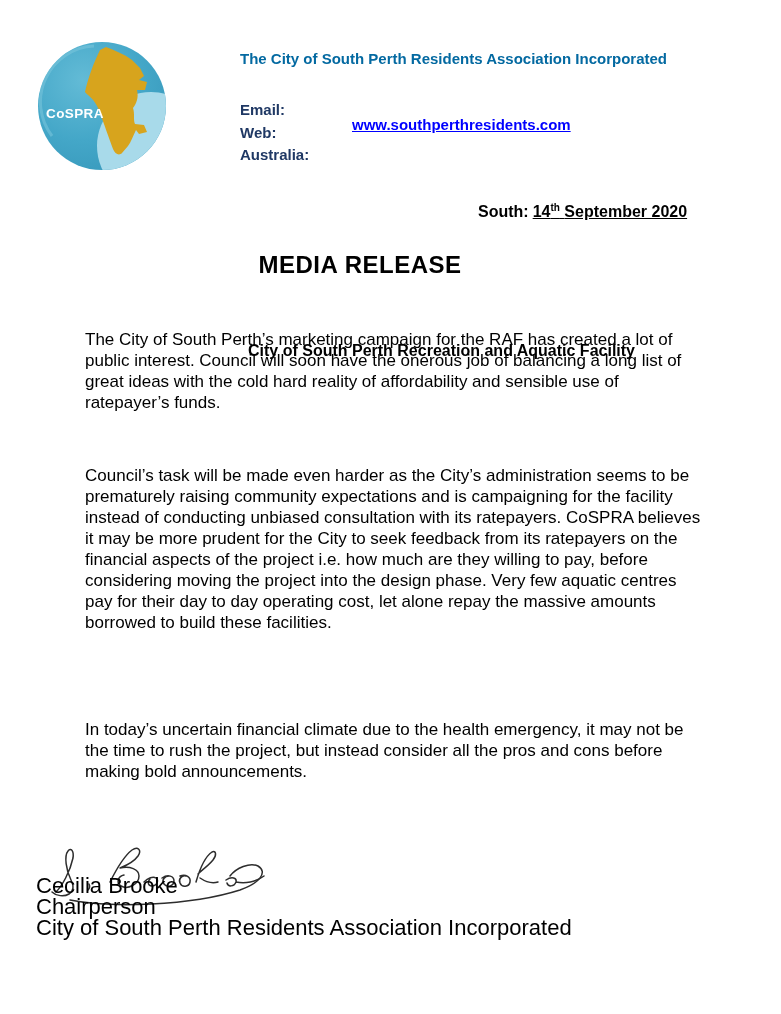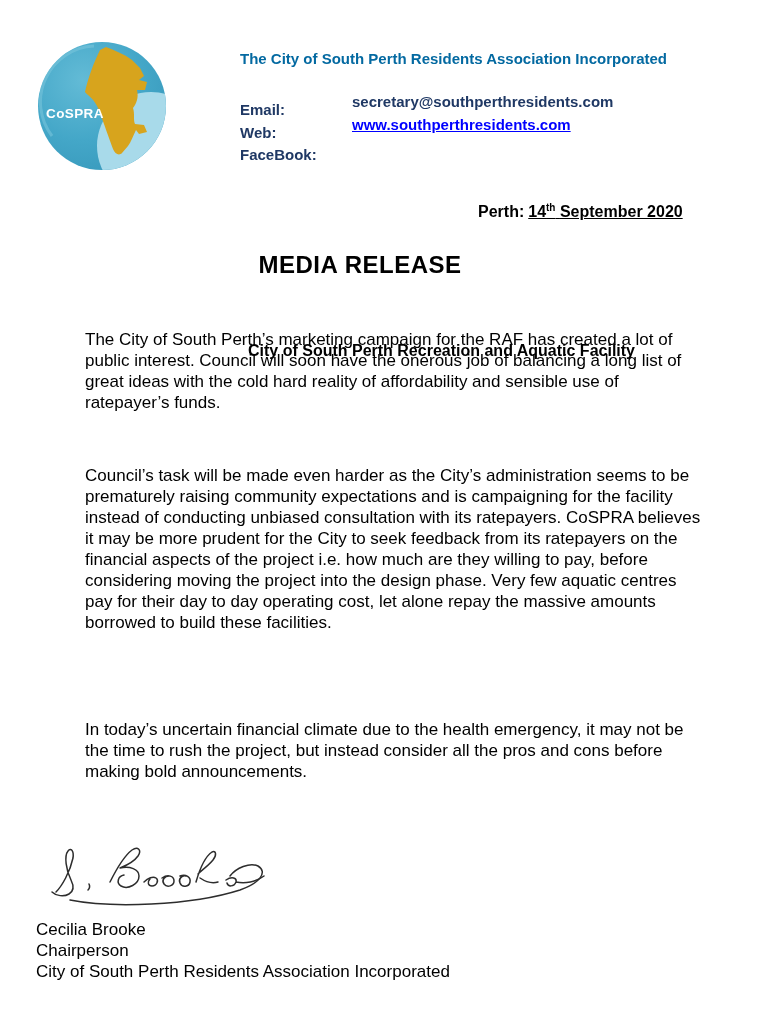--- a/index.html
+++ b/index.html
@@ -25,21 +25,21 @@
   .doc-title{position:absolute;left:85px;top:251px;width:550px;text-align:center;font-size:24px;font-weight:bold;letter-spacing:.5px;}
   .doc-subtitle{position:absolute;left:85px;top:294px;width:550px;text-align:right;font-size:16px;font-weight:bold;margin-top:48px;}
   
   .para{position:absolute;left:85px;width:617px;font-size:17px;line-height:21px;}
   .para1{top:329px;}
   .para2{top:465px;}
   .para3{top:708px;margin-top:11px;}
   
   .signature{position:absolute;left:40px;top:830px;width:245px;height:78px;}
   .signature path{fill:none;stroke:#2d2d2d;stroke-width:1.5;stroke-linecap:round;stroke-linejoin:round;}
-  .signoff{position:absolute;left:36px;top:919px;font-size:17px;line-height:21px;}
+  .signoff{position:absolute;left:36px;top:875px;font-size:22px;line-height:21px;}
 </style>
 </head>
 <body>
 
 <div class="page">
 
   <svg class="logo" viewBox="0 0 140 136" aria-hidden="true">
     <defs>
       <radialGradient id="globeGrad" cx="35%" cy="30%" r="85%">
         <stop offset="0%" stop-color="#63BBD6"></stop>
@@ -67,33 +67,32 @@
          C 73,98 68,84 63,70
          C 58,58 52,56 49,52 Z"></path>
     <text x="10" y="78">CoSPRA</text>
   </svg>
 
   <div class="org-title">The City of South Perth Residents Association Incorporated</div>
 
   <div class="contacts">
     <div class="contact-row">
       <span class="contact-label">Email:</span>
-      <span class="contact-value">secretary@southperthresidents.com</span>
     </div>
     <div class="contact-row">
       <span class="contact-label">Web:</span>
       <span class="contact-value link">www.southperthresidents.com</span>
     </div>
     <div class="contact-row">
-      <span class="contact-label">FaceBook:</span>
+      <span class="contact-label">Australia:</span>
     </div>
   </div>
 
   <div class="date-line">
-    <span>Perth:</span><span class="date-value"><span>14</span><sup>th</sup> <span>September 2020</span></span>
+    <span>South:</span><span class="date-value"><span>14</span><sup>th</sup> <span>September 2020</span></span>
   </div>
 
   <div class="doc-title">MEDIA RELEASE</div>
   <div class="doc-subtitle">City of South Perth Recreation and Aquatic Facility</div>
 
   <div class="para para1">The City of South Perth’s marketing campaign for the RAF has created a lot of public interest. Council will soon have the onerous job of balancing a long list of great ideas with the cold hard reality of affordability and sensible use of ratepayer’s funds.</div>
   <div class="para para2">Council’s task will be made even harder as the City’s administration seems to be prematurely raising community expectations and is campaigning for the facility instead of conducting unbiased consultation with its ratepayers. CoSPRA believes it may be more prudent for the City to seek feedback from its ratepayers on the financial aspects of the project i.e. how much are they willing to pay, before considering moving the project into the design phase. Very few aquatic centres pay for their day to day operating cost, let alone repay the massive amounts borrowed to build these facilities.</div>
   <div class="para para3">In today’s uncertain financial climate due to the health emergency, it may not be the time to rush the project, but instead consider all the pros and cons before making bold announcements.</div>
 
   <svg class="signature" viewBox="0 0 245 78" aria-hidden="true">

